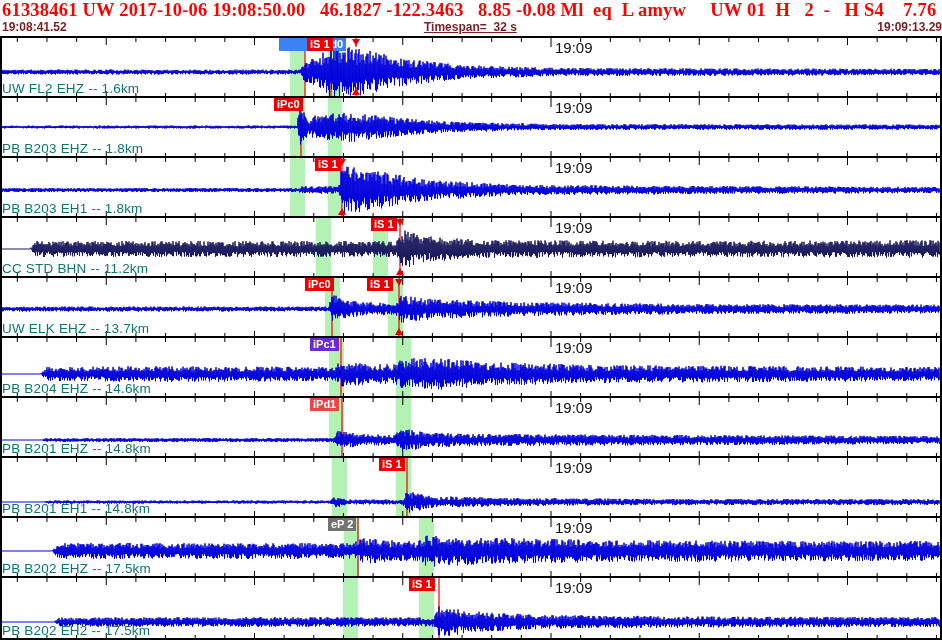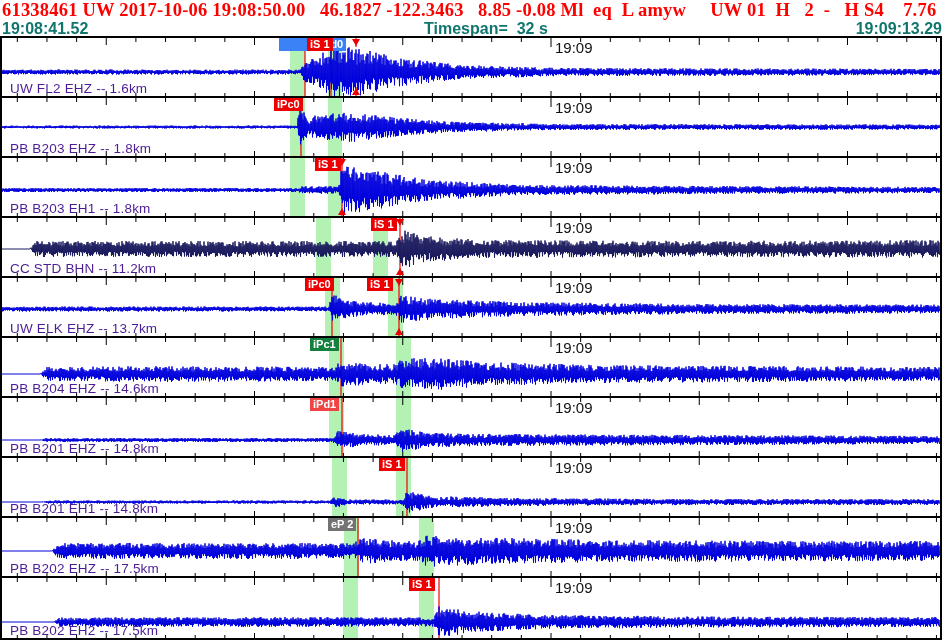--- a/index.html
+++ b/index.html
@@ -3,31 +3,31 @@
 <meta charset="utf-8">
 <style>
   html,body{margin:0;padding:0;background:#fff;}
   #screen{position:relative;width:942px;height:640px;background:#fff;overflow:hidden;
           font-family:"Liberation Sans",sans-serif;}
   #hdr{position:absolute;left:0;top:0;width:942px;height:36px;background:#fff;}
   #hline1{position:absolute;left:2px;top:0px;width:940px;white-space:pre;
           font-family:"Liberation Serif",serif;font-weight:bold;font-size:18.5px;
           color:#f00;letter-spacing:0.2px;}
   .h2txt{position:absolute;top:20px;font-family:"Liberation Sans",sans-serif;
-         font-weight:bold;font-size:16px;color:#0f766e;white-space:pre;}
+         font-weight:bold;font-size:12px;color:#7f1d1d;white-space:pre;}
   #hstart{left:2px;}
-  #hspan{left:424px;}
+  #hspan{left:424px;text-decoration:underline;}
   #hend{right:0;}
   #traces{position:absolute;left:0;top:36px;width:942px;height:604px;
           border:2px solid #000;box-sizing:border-box;background:#fff;}
   .trow{position:relative;width:938px;height:60px;box-sizing:border-box;
         border-bottom:2px solid #000;background:#fff;}
   .trow:last-child{border-bottom:none;}
   .trow svg{position:absolute;left:0;top:0;display:block;}
-  .stlabel{position:absolute;left:8px;bottom:0px;font-size:13.5px;color:#4c1d95;
+  .stlabel{position:absolute;left:0;bottom:0px;font-size:13.5px;color:#0f766e;
            letter-spacing:0.2px;white-space:pre;z-index:5;}
   .minlabel{position:absolute;top:1px;font-size:15px;color:#101010;z-index:4;}
   .pick{position:absolute;top:0px;height:13px;line-height:13px;padding:0 3px;
         font-size:11px;font-weight:bold;color:#fff;z-index:6;white-space:pre;}
 </style>
 </head>
 <body>
 
 <div id="screen">
   <div id="hdr">
@@ -491,21 +491,21 @@
           <line x1="875.15" y1="0" x2="875.15" y2="4" stroke="#000000" stroke-width="1"></line>
           <line x1="875.15" y1="58" x2="875.15" y2="55" stroke="#000000" stroke-width="1"></line>
           <line x1="904.8" y1="0" x2="904.8" y2="4" stroke="#000000" stroke-width="1"></line>
           <line x1="904.8" y1="58" x2="904.8" y2="55" stroke="#000000" stroke-width="1"></line>
           <line x1="934.45" y1="0" x2="934.45" y2="4" stroke="#000000" stroke-width="1"></line>
           <line x1="934.45" y1="58" x2="934.45" y2="55" stroke="#000000" stroke-width="1"></line>
           <line x1="339" y1="0" x2="339" y2="58" stroke="#ee0000" stroke-width="1.2"></line>
           <polyline points="0,36 1,36 2,36 3,36 4,36 5,36 6,36 7,36 8,36 9,36 10,36 11,36 12,36 13,36 14,36 15,36 16,36 17,36 18,36 19,36 20,36 21,36 22,36 23,36 24,36 25,36 26,36 27,36 28,36 29,36 30,36 31,36 32,36 33,36 34,36 35,36 36,36 37,36 38,36 39,35.5 39.5,36.4 40,34.9 40.5,37.9 41,33.5 41.5,39.2 42,34.4 42.5,37.4 43,32.0 43.5,38.8 44,33.9 44.5,38.2 45,29.2 45.5,41.0 46,32.2 46.5,42.3 47,29.1 47.5,40.0 48,30.7 48.5,42.6 49,33.0 49.5,38.9 50,30.3 50.5,42.0 51,33.0 51.5,39.0 52,33.6 52.5,40.4 53,32.5 53.5,40.3 54,30.9 54.5,39.0 55,32.6 55.5,39.2 56,33.3 56.5,39.6 57,31.0 57.5,43.1 58,30.5 58.5,43.0 59,30.0 59.5,38.9 60,31.0 60.5,41.8 61,31.0 61.5,39.8 62,31.3 62.5,42.3 63,31.5 63.5,40.1 64,32.6 64.5,39.4 65,31.9 65.5,42.5 66,33.5 66.5,40.1 67,32.8 67.5,42.4 68,29.1 68.5,42.4 69,31.8 69.5,40.1 70,29.5 70.5,41.3 71,32.0 71.5,40.4 72,31.5 72.5,42.8 73,33.0 73.5,40.6 74,32.5 74.5,39.5 75,33.6 75.5,38.3 76,30.2 76.5,38.7 77,32.6 77.5,39.4 78,33.3 78.5,40.4 79,30.2 79.5,42.7 80,29.1 80.5,41.2 81,30.8 81.5,38.5 82,31.7 82.5,42.6 83,33.7 83.5,41.1 84,32.4 84.5,38.2 85,33.1 85.5,42.9 86,33.6 86.5,40.2 87,32.7 87.5,40.0 88,31.3 88.5,38.3 89,31.4 89.5,41.0 90,32.3 90.5,38.3 91,28.7 91.5,38.5 92,32.2 92.5,40.7 93,31.7 93.5,40.4 94,31.6 94.5,40.0 95,29.5 95.5,39.3 96,32.8 96.5,41.3 97,30.0 97.5,41.3 98,31.8 98.5,41.1 99,31.1 99.5,38.3 100,31.9 100.5,38.7 101,28.5 101.5,39.2 102,31.3 102.5,39.9 103,31.6 103.5,43.3 104,30.9 104.5,41.2 105,30.6 105.5,43.1 106,29.1 106.5,39.7 107,32.2 107.5,40.2 108,33.1 108.5,42.6 109,32.5 109.5,42.5 110,33.4 110.5,42.2 111,29.1 111.5,43.3 112,32.2 112.5,42.5 113,31.3 113.5,42.4 114,33.6 114.5,42.6 115,32.5 115.5,39.5 116,33.6 116.5,42.9 117,28.6 117.5,43.7 118,33.0 118.5,40.6 119,29.8 119.5,42.1 120,29.8 120.5,38.9 121,32.9 121.5,39.5 122,33.0 122.5,41.8 123,31.6 123.5,41.4 124,31.3 124.5,39.7 125,32.2 125.5,40.0 126,28.3 126.5,42.4 127,31.6 127.5,41.9 128,29.6 128.5,42.1 129,28.5 129.5,38.5 130,31.9 130.5,40.8 131,32.3 131.5,43.3 132,32.0 132.5,38.7 133,30.4 133.5,40.8 134,29.6 134.5,42.0 135,32.8 135.5,42.0 136,31.8 136.5,38.7 137,30.0 137.5,39.7 138,33.4 138.5,41.0 139,32.8 139.5,40.1 140,31.9 140.5,42.0 141,33.1 141.5,40.7 142,30.8 142.5,43.2 143,33.2 143.5,39.6 144,29.0 144.5,41.2 145,29.5 145.5,39.0 146,31.7 146.5,42.3 147,29.6 147.5,43.1 148,33.0 148.5,39.4 149,32.2 149.5,41.9 150,31.0 150.5,41.9 151,33.0 151.5,41.1 152,33.2 152.5,39.7 153,29.8 153.5,43.3 154,28.1 154.5,39.6 155,29.4 155.5,40.2 156,30.5 156.5,38.6 157,31.0 157.5,40.9 158,29.0 158.5,43.4 159,31.9 159.5,40.5 160,32.5 160.5,39.3 161,29.9 161.5,39.4 162,30.7 162.5,42.6 163,29.5 163.5,42.7 164,29.1 164.5,40.6 165,30.3 165.5,43.8 166,33.4 166.5,39.1 167,28.5 167.5,41.7 168,31.3 168.5,42.0 169,31.3 169.5,43.9 170,28.4 170.5,42.7 171,31.5 171.5,41.9 172,32.9 172.5,40.0 173,33.4 173.5,41.0 174,32.7 174.5,41.4 175,30.3 175.5,41.6 176,33.5 176.5,42.5 177,32.0 177.5,42.6 178,33.5 178.5,38.7 179,30.5 179.5,41.5 180,33.3 180.5,38.8 181,28.7 181.5,39.8 182,31.7 182.5,41.0 183,30.2 183.5,40.6 184,31.9 184.5,41.3 185,29.7 185.5,39.7 186,32.1 186.5,43.5 187,31.6 187.5,40.9 188,29.8 188.5,40.6 189,28.9 189.5,39.2 190,33.3 190.5,43.1 191,28.4 191.5,39.5 192,33.5 192.5,43.6 193,31.4 193.5,42.4 194,29.0 194.5,41.2 195,31.2 195.5,39.9 196,28.8 196.5,43.3 197,29.8 197.5,38.7 198,32.2 198.5,39.5 199,31.0 199.5,42.2 200,32.0 200.5,38.8 201,33.4 201.5,42.5 202,32.2 202.5,39.4 203,29.1 203.5,42.3 204,32.2 204.5,39.9 205,30.2 205.5,38.9 206,33.2 206.5,40.4 207,33.1 207.5,43.4 208,31.2 208.5,39.4 209,29.9 209.5,42.1 210,32.8 210.5,40.6 211,33.4 211.5,40.9 212,31.8 212.5,40.7 213,32.4 213.5,41.7 214,29.2 214.5,39.4 215,32.7 215.5,38.9 216,31.9 216.5,43.6 217,30.1 217.5,41.1 218,32.4 218.5,41.5 219,31.1 219.5,38.7 220,31.8 220.5,42.0 221,31.9 221.5,41.2 222,32.0 222.5,43.4 223,29.5 223.5,41.2 224,29.1 224.5,39.8 225,31.5 225.5,42.9 226,30.3 226.5,39.3 227,29.7 227.5,38.4 228,33.0 228.5,42.2 229,33.6 229.5,42.2 230,29.9 230.5,38.4 231,31.2 231.5,40.5 232,31.3 232.5,42.3 233,30.3 233.5,41.2 234,29.4 234.5,41.9 235,30.1 235.5,41.4 236,33.6 236.5,41.2 237,30.8 237.5,39.5 238,33.7 238.5,39.9 239,33.7 239.5,41.5 240,33.1 240.5,39.6 241,33.4 241.5,40.4 242,33.7 242.5,38.5 243,31.5 243.5,40.5 244,28.8 244.5,43.1 245,31.0 245.5,38.4 246,33.7 246.5,39.9 247,32.0 247.5,42.2 248,31.9 248.5,41.8 249,33.3 249.5,41.8 250,32.6 250.5,40.4 251,33.0 251.5,42.2 252,31.4 252.5,41.1 253,33.0 253.5,42.3 254,31.9 254.5,41.5 255,28.7 255.5,41.8 256,29.5 256.5,43.4 257,29.4 257.5,43.1 258,32.2 258.5,42.7 259,28.9 259.5,40.4 260,31.9 260.5,39.3 261,29.4 261.5,38.5 262,33.4 262.5,43.3 263,32.4 263.5,42.6 264,30.4 264.5,40.7 265,29.6 265.5,40.6 266,30.0 266.5,40.2 267,32.2 267.5,40.5 268,32.9 268.5,43.3 269,31.6 269.5,38.7 270,28.7 270.5,39.9 271,33.7 271.5,40.9 272,30.5 272.5,41.2 273,33.4 273.5,42.1 274,28.7 274.5,38.5 275,29.7 275.5,42.2 276,29.0 276.5,41.3 277,30.3 277.5,42.7 278,29.6 278.5,39.4 279,31.7 279.5,39.0 280,30.1 280.5,40.2 281,33.1 281.5,41.8 282,33.5 282.5,42.7 283,32.7 283.5,41.6 284,33.8 284.5,43.1 285,29.1 285.5,41.0 286,28.8 286.5,42.0 287,29.0 287.5,42.3 288,29.8 288.5,38.4 289,31.0 289.5,39.8 290,31.3 290.5,41.8 291,33.6 291.5,40.4 292,32.4 292.5,42.5 293,32.0 293.5,41.2 294,29.3 294.5,42.7 295,32.0 295.5,42.5 296,31.9 296.5,38.3 297,31.0 297.5,40.6 298,30.8 298.5,39.8 299,31.9 299.5,39.7 300,29.6 300.5,42.8 301,32.7 301.5,42.8 302,31.0 302.5,39.9 303,29.7 303.5,42.5 304,31.3 304.5,43.1 305,30.6 305.5,41.7 306,29.4 306.5,42.4 307,31.5 307.5,40.8 308,32.3 308.5,38.2 309,30.4 309.5,42.5 310,33.0 310.5,42.8 311,32.9 311.5,42.2 312,30.7 312.5,39.5 313,31.3 313.5,40.5 314,30.8 314.5,40.7 315,31.0 315.5,40.6 316,33.7 316.5,38.3 317,29.1 317.5,40.1 318,31.5 318.5,40.8 319,30.3 319.5,40.1 320,29.4 320.5,38.7 321,29.4 321.5,38.9 322,31.0 322.5,41.5 323,30.7 323.5,42.5 324,29.9 324.5,39.9 325,33.6 325.5,42.7 326,32.8 326.5,38.7 327,33.7 327.5,40.1 328,31.4 328.5,38.6 329,31.1 329.5,40.7 330,29.9 330.5,42.1 331,33.2 331.5,40.2 332,32.1 332.5,40.2 333,33.4 333.5,42.4 334,29.6 334.5,39.3 335,29.8 335.5,43.6 336,25.6 336.5,43.3 337,29.1 337.5,39.5 338,31.5 338.5,40.5 339,27.7 339.5,47.7 340,28.6 340.5,48.3 341,28.2 341.5,48.1 342,27.9 342.5,44.1 343,31.2 343.5,41.7 344,31.9 344.5,46.8 345,28.3 345.5,45.0 346,31.9 346.5,42.6 347,26.3 347.5,44.4 348,28.0 348.5,46.6 349,30.6 349.5,44.3 350,27.1 350.5,43.9 351,29.9 351.5,43.5 352,28.6 352.5,45.4 353,28.0 353.5,47.3 354,25.4 354.5,39.6 355,32.5 355.5,39.6 356,28.0 356.5,47.3 357,26.7 357.5,45.5 358,25.5 358.5,44.4 359,30.6 359.5,42.8 360,26.2 360.5,46.6 361,28.5 361.5,44.2 362,28.0 362.5,40.7 363,26.3 363.5,43.1 364,27.6 364.5,42.7 365,32.8 365.5,44.5 366,28.1 366.5,44.8 367,30.7 367.5,40.3 368,28.7 368.5,41.2 369,30.2 369.5,41.7 370,31.8 370.5,40.2 371,32.6 371.5,42.9 372,30.2 372.5,42.2 373,28.4 373.5,43.1 374,31.2 374.5,44.0 375,32.3 375.5,41.6 376,32.8 376.5,43.7 377,31.1 377.5,43.4 378,26.3 378.5,45.5 379,31.4 379.5,44.1 380,32.1 380.5,39.1 381,32.9 381.5,42.9 382,29.7 382.5,41.8 383,30.0 383.5,45.9 384,29.3 384.5,43.0 385,26.3 385.5,44.1 386,28.1 386.5,39.3 387,31.8 387.5,40.5 388,30.6 388.5,39.5 389,32.7 389.5,41.4 390,32.9 390.5,41.9 391,31.5 391.5,45.2 392,26.4 392.5,39.1 393,29.8 393.5,43.6 394,27.2 394.5,46.5 395,32.0 395.5,41.3 396,27.2 396.5,40.5 397,24.5 397.5,40.5 398,22.7 398.5,48.3 399,26.0 399.5,49.8 400,23.2 400.5,49.8 401,25.2 401.5,47.8 402,29.2 402.5,46.5 403,30.7 403.5,48.9 404,23.2 404.5,44.0 405,29.2 405.5,46.8 406,27.7 406.5,42.0 407,24.8 407.5,47.5 408,29.4 408.5,40.8 409,25.9 409.5,41.4 410,20.7 410.5,48.9 411,27.7 411.5,41.3 412,20.3 412.5,44.8 413,28.9 413.5,48.2 414,24.1 414.5,45.5 415,22.7 415.5,45.4 416,28.9 416.5,48.4 417,29.6 417.5,44.0 418,21.3 418.5,44.2 419,30.6 419.5,43.3 420,21.2 420.5,49.0 421,27.8 421.5,41.6 422,23.8 422.5,50.4 423,20.2 423.5,50.2 424,24.0 424.5,43.6 425,26.3 425.5,50.1 426,27.4 426.5,44.6 427,29.9 427.5,48.2 428,29.4 428.5,46.1 429,24.9 429.5,50.8 430,28.5 430.5,44.1 431,22.6 431.5,48.2 432,21.1 432.5,47.2 433,30.6 433.5,41.4 434,24.8 434.5,47.9 435,24.5 435.5,43.9 436,26.3 436.5,51.2 437,26.3 437.5,44.7 438,25.3 438.5,48.8 439,20.7 439.5,51.5 440,24.3 440.5,48.6 441,27.6 441.5,48.4 442,29.2 442.5,41.5 443,22.4 443.5,45.7 444,29.6 444.5,48.5 445,28.5 445.5,45.0 446,21.4 446.5,45.3 447,21.2 447.5,45.2 448,30.6 448.5,48.9 449,29.6 449.5,43.8 450,24.6 450.5,45.2 451,24.1 451.5,46.5 452,24.6 452.5,45.3 453,28.9 453.5,41.7 454,27.1 454.5,47.9 455,22.4 455.5,43.4 456,28.0 456.5,41.8 457,31.4 457.5,47.4 458,28.8 458.5,43.5 459,22.3 459.5,41.2 460,28.5 460.5,49.0 461,22.7 461.5,40.3 462,27.3 462.5,45.8 463,28.5 463.5,44.4 464,22.8 464.5,49.6 465,22.6 465.5,44.6 466,23.2 466.5,44.1 467,27.4 467.5,42.5 468,27.1 468.5,44.2 469,23.0 469.5,47.0 470,26.3 470.5,40.3 471,30.2 471.5,45.8 472,29.5 472.5,45.3 473,25.2 473.5,45.4 474,24.5 474.5,42.8 475,26.1 475.5,46.2 476,24.8 476.5,45.3 477,25.7 477.5,46.3 478,30.1 478.5,43.6 479,27.3 479.5,47.0 480,27.4 480.5,45.4 481,28.5 481.5,46.3 482,26.7 482.5,40.7 483,27.1 483.5,45.0 484,25.1 484.5,44.6 485,31.7 485.5,42.8 486,32.2 486.5,41.0 487,32.2 487.5,42.9 488,28.1 488.5,39.6 489,29.7 489.5,45.1 490,27.7 490.5,43.7 491,27.0 491.5,40.0 492,25.6 492.5,42.0 493,30.7 493.5,46.8 494,29.7 494.5,40.9 495,30.0 495.5,46.8 496,29.6 496.5,41.7 497,29.5 497.5,45.1 498,32.3 498.5,40.7 499,24.6 499.5,45.9 500,29.6 500.5,43.3 501,28.8 501.5,44.4 502,29.7 502.5,40.0 503,30.0 503.5,41.0 504,30.3 504.5,41.8 505,32.1 505.5,46.1 506,26.9 506.5,41.6 507,30.0 507.5,46.5 508,32.3 508.5,40.1 509,31.4 509.5,45.0 510,24.8 510.5,43.1 511,26.3 511.5,43.3 512,25.1 512.5,46.1 513,30.3 513.5,41.0 514,25.3 514.5,45.9 515,32.5 515.5,42.5 516,26.5 516.5,43.3 517,32.4 517.5,46.2 518,27.1 518.5,39.5 519,26.3 519.5,46.7 520,29.0 520.5,40.8 521,27.0 521.5,42.3 522,27.9 522.5,46.8 523,25.4 523.5,44.1 524,29.2 524.5,45.8 525,30.3 525.5,42.1 526,30.9 526.5,41.2 527,26.4 527.5,41.9 528,30.2 528.5,44.5 529,29.7 529.5,40.6 530,26.6 530.5,45.5 531,31.4 531.5,39.2 532,30.9 532.5,43.5 533,28.9 533.5,46.5 534,27.7 534.5,42.5 535,31.7 535.5,42.4 536,28.0 536.5,40.7 537,30.4 537.5,43.5 538,29.6 538.5,40.7 539,28.5 539.5,40.9 540,30.4 540.5,43.6 541,28.8 541.5,45.5 542,26.3 542.5,41.9 543,32.0 543.5,42.8 544,30.4 544.5,41.2 545,31.8 545.5,46.0 546,27.4 546.5,43.4 547,27.5 547.5,40.3 548,25.7 548.5,45.1 549,31.2 549.5,43.6 550,32.6 550.5,44.3 551,28.8 551.5,39.1 552,26.0 552.5,42.0 553,29.3 553.5,44.0 554,27.0 554.5,40.9 555,31.7 555.5,43.9 556,32.8 556.5,43.3 557,26.1 557.5,42.8 558,29.7 558.5,41.5 559,26.2 559.5,44.4 560,26.3 560.5,40.2 561,26.9 561.5,43.1 562,26.9 562.5,39.3 563,29.8 563.5,45.2 564,31.0 564.5,42.0 565,28.6 565.5,41.3 566,32.4 566.5,43.8 567,32.9 567.5,42.3 568,27.5 568.5,39.5 569,29.1 569.5,44.5 570,30.6 570.5,44.3 571,26.6 571.5,43.1 572,28.1 572.5,40.8 573,29.5 573.5,44.1 574,27.4 574.5,44.4 575,28.2 575.5,41.1 576,27.1 576.5,41.3 577,32.5 577.5,39.9 578,28.7 578.5,44.0 579,27.3 579.5,39.4 580,30.8 580.5,41.6 581,28.4 581.5,43.8 582,30.4 582.5,39.9 583,31.8 583.5,42.8 584,33.1 584.5,45.0 585,30.0 585.5,42.9 586,33.0 586.5,41.8 587,26.8 587.5,42.0 588,28.8 588.5,44.0 589,27.4 589.5,43.4 590,30.3 590.5,41.5 591,33.1 591.5,42.9 592,32.5 592.5,43.4 593,32.6 593.5,39.2 594,31.0 594.5,41.7 595,32.2 595.5,38.8 596,28.1 596.5,40.8 597,28.9 597.5,42.6 598,28.4 598.5,40.4 599,28.8 599.5,40.8 600,29.0 600.5,41.7 601,30.6 601.5,40.0 602,31.3 602.5,44.8 603,29.2 603.5,44.9 604,33.0 604.5,42.3 605,28.9 605.5,40.0 606,33.0 606.5,40.5 607,32.8 607.5,44.7 608,32.7 608.5,43.7 609,28.7 609.5,40.4 610,31.2 610.5,39.6 611,32.3 611.5,41.7 612,27.6 612.5,42.0 613,29.1 613.5,38.7 614,31.1 614.5,44.0 615,27.4 615.5,41.2 616,30.8 616.5,44.3 617,28.2 617.5,41.2 618,27.8 618.5,41.0 619,27.8 619.5,39.5 620,31.5 620.5,41.8 621,27.4 621.5,38.8 622,32.0 622.5,39.8 623,31.5 623.5,41.5 624,27.4 624.5,40.4 625,28.7 625.5,43.8 626,31.5 626.5,43.7 627,33.3 627.5,44.0 628,32.3 628.5,42.5 629,28.5 629.5,43.6 630,32.3 630.5,42.2 631,30.9 631.5,41.8 632,27.4 632.5,43.2 633,28.8 633.5,42.6 634,33.0 634.5,44.2 635,30.3 635.5,43.6 636,32.9 636.5,42.0 637,29.8 637.5,44.7 638,27.9 638.5,41.7 639,30.4 639.5,41.7 640,28.5 640.5,39.9 641,31.2 641.5,39.5 642,30.4 642.5,41.5 643,32.3 643.5,41.5 644,31.7 644.5,39.2 645,32.1 645.5,43.3 646,27.4 646.5,42.8 647,31.2 647.5,44.0 648,27.5 648.5,42.8 649,33.1 649.5,42.0 650,33.2 650.5,44.4 651,29.9 651.5,40.8 652,30.0 652.5,42.9 653,28.5 653.5,40.4 654,27.5 654.5,38.7 655,31.0 655.5,42.9 656,31.2 656.5,42.7 657,28.2 657.5,41.9 658,31.9 658.5,42.6 659,28.6 659.5,43.8 660,28.8 660.5,42.4 661,31.9 661.5,40.7 662,30.7 662.5,40.2 663,31.6 663.5,39.7 664,29.6 664.5,38.7 665,29.2 665.5,40.3 666,28.9 666.5,40.0 667,32.5 667.5,44.0 668,29.1 668.5,42.9 669,31.8 669.5,41.6 670,32.0 670.5,39.6 671,30.7 671.5,41.1 672,31.7 672.5,39.4 673,29.7 673.5,39.6 674,29.0 674.5,38.9 675,29.5 675.5,39.7 676,30.7 676.5,41.8 677,28.4 677.5,42.1 678,31.5 678.5,42.0 679,31.5 679.5,38.6 680,29.8 680.5,44.4 681,31.3 681.5,43.5 682,30.2 682.5,43.1 683,31.7 683.5,42.7 684,28.7 684.5,39.9 685,31.6 685.5,40.7 686,31.7 686.5,39.4 687,28.0 687.5,41.0 688,31.1 688.5,42.0 689,29.3 689.5,39.9 690,28.8 690.5,41.7 691,28.3 691.5,44.2 692,30.8 692.5,39.7 693,30.3 693.5,40.4 694,32.7 694.5,42.9 695,32.6 695.5,43.4 696,28.2 696.5,39.4 697,28.8 697.5,41.0 698,32.2 698.5,40.8 699,28.1 699.5,44.0 700,32.3 700.5,44.4 701,27.9 701.5,41.2 702,29.1 702.5,42.5 703,31.0 703.5,39.7 704,29.5 704.5,39.7 705,30.6 705.5,43.7 706,33.1 706.5,40.9 707,30.9 707.5,44.2 708,31.4 708.5,40.4 709,31.3 709.5,39.7 710,29.1 710.5,43.3 711,28.1 711.5,41.5 712,32.2 712.5,41.0 713,30.8 713.5,43.0 714,28.6 714.5,40.4 715,28.7 715.5,41.1 716,29.3 716.5,43.4 717,31.5 717.5,43.2 718,32.1 718.5,38.9 719,27.8 719.5,41.0 720,30.5 720.5,41.6 721,30.2 721.5,39.1 722,28.2 722.5,44.0 723,27.8 723.5,39.5 724,32.9 724.5,39.7 725,32.9 725.5,43.5 726,32.7 726.5,39.2 727,28.2 727.5,39.8 728,33.3 728.5,40.4 729,29.0 729.5,40.1 730,31.9 730.5,39.5 731,31.1 731.5,39.1 732,29.3 732.5,41.8 733,30.0 733.5,40.2 734,31.8 734.5,42.0 735,28.6 735.5,43.7 736,32.7 736.5,39.1 737,33.0 737.5,43.7 738,33.3 738.5,39.3 739,32.6 739.5,40.6 740,32.9 740.5,39.3 741,29.1 741.5,40.2 742,31.5 742.5,39.2 743,32.4 743.5,42.7 744,33.4 744.5,41.1 745,32.6 745.5,43.9 746,32.9 746.5,42.2 747,28.7 747.5,40.5 748,28.0 748.5,39.5 749,28.1 749.5,38.6 750,29.1 750.5,43.7 751,28.8 751.5,44.0 752,28.9 752.5,39.6 753,28.8 753.5,42.7 754,31.0 754.5,42.9 755,32.7 755.5,39.6 756,31.9 756.5,41.6 757,29.8 757.5,43.7 758,30.4 758.5,41.2 759,30.0 759.5,40.0 760,29.9 760.5,43.7 761,31.4 761.5,44.0 762,28.4 762.5,40.8 763,32.0 763.5,39.1 764,29.7 764.5,43.0 765,32.4 765.5,44.0 766,32.6 766.5,40.7 767,29.0 767.5,43.8 768,28.4 768.5,42.8 769,30.1 769.5,40.9 770,31.0 770.5,38.5 771,28.3 771.5,41.4 772,31.6 772.5,38.6 773,29.7 773.5,40.2 774,29.3 774.5,39.3 775,31.9 775.5,41.8 776,32.1 776.5,42.5 777,28.4 777.5,39.2 778,29.1 778.5,42.1 779,30.3 779.5,42.7 780,32.5 780.5,41.5 781,28.8 781.5,42.8 782,28.1 782.5,40.4 783,32.5 783.5,43.8 784,29.5 784.5,40.1 785,32.4 785.5,39.0 786,31.8 786.5,40.7 787,33.6 787.5,43.3 788,33.6 788.5,43.0 789,33.3 789.5,38.6 790,32.7 790.5,42.6 791,33.0 791.5,39.4 792,32.3 792.5,42.6 793,32.7 793.5,38.4 794,32.3 794.5,42.6 795,29.4 795.5,41.8 796,28.2 796.5,42.0 797,33.1 797.5,42.9 798,29.6 798.5,40.6 799,32.8 799.5,43.0 800,30.2 800.5,43.1 801,29.2 801.5,42.6 802,32.8 802.5,42.2 803,32.8 803.5,41.6 804,31.4 804.5,43.6 805,30.1 805.5,43.5 806,33.3 806.5,40.3 807,30.4 807.5,39.2 808,31.8 808.5,42.3 809,33.2 809.5,42.3 810,29.8 810.5,38.7 811,29.6 811.5,42.3 812,32.0 812.5,40.8 813,29.6 813.5,42.9 814,31.3 814.5,42.2 815,32.6 815.5,39.4 816,33.3 816.5,39.6 817,33.0 817.5,41.6 818,31.5 818.5,39.8 819,28.8 819.5,42.5 820,33.2 820.5,39.0 821,31.8 821.5,40.2 822,33.6 822.5,38.8 823,32.3 823.5,40.9 824,29.3 824.5,42.5 825,28.5 825.5,38.8 826,30.7 826.5,42.0 827,32.9 827.5,43.2 828,31.4 828.5,42.2 829,32.5 829.5,38.7 830,32.4 830.5,40.3 831,32.5 831.5,39.3 832,33.6 832.5,42.3 833,32.8 833.5,43.0 834,29.1 834.5,39.5 835,29.9 835.5,39.4 836,28.6 836.5,41.9 837,30.3 837.5,42.4 838,33.5 838.5,39.6 839,28.6 839.5,40.2 840,32.0 840.5,41.3 841,31.9 841.5,41.1 842,32.1 842.5,42.9 843,29.6 843.5,43.5 844,29.0 844.5,42.0 845,29.8 845.5,41.4 846,32.3 846.5,40.5 847,29.4 847.5,40.0 848,29.7 848.5,42.9 849,32.1 849.5,38.5 850,29.0 850.5,39.3 851,29.8 851.5,43.1 852,32.4 852.5,42.8 853,32.9 853.5,40.4 854,33.6 854.5,41.8 855,33.0 855.5,42.3 856,31.7 856.5,38.9 857,30.8 857.5,41.3 858,31.6 858.5,38.4 859,28.6 859.5,43.2 860,32.5 860.5,40.1 861,28.8 861.5,39.0 862,31.6 862.5,41.4 863,32.3 863.5,43.4 864,32.4 864.5,41.7 865,30.5 865.5,39.5 866,32.9 866.5,38.8 867,31.7 867.5,41.8 868,31.3 868.5,40.6 869,29.6 869.5,38.9 870,29.8 870.5,41.7 871,32.3 871.5,39.2 872,31.8 872.5,42.5 873,31.7 873.5,41.0 874,30.6 874.5,42.2 875,30.2 875.5,42.2 876,31.4 876.5,38.6 877,30.2 877.5,40.8 878,30.1 878.5,41.9 879,29.7 879.5,38.2 880,32.2 880.5,41.8 881,33.5 881.5,39.3 882,29.8 882.5,40.9 883,30.6 883.5,42.2 884,33.0 884.5,39.4 885,33.8 885.5,40.9 886,33.4 886.5,38.5 887,33.5 887.5,40.6 888,32.8 888.5,39.8 889,29.5 889.5,40.2 890,33.4 890.5,42.3 891,32.1 891.5,41.7 892,31.2 892.5,43.0 893,33.5 893.5,41.3 894,33.6 894.5,40.8 895,32.9 895.5,40.4 896,32.5 896.5,42.6 897,33.6 897.5,40.7 898,30.1 898.5,41.6 899,33.8 899.5,40.9 900,30.3 900.5,39.1 901,30.5 901.5,42.8 902,31.4 902.5,42.7 903,32.3 903.5,42.7 904,29.1 904.5,41.9 905,29.2 905.5,41.0 906,33.4 906.5,42.3 907,32.1 907.5,38.7 908,30.6 908.5,42.1 909,30.0 909.5,42.5 910,33.5 910.5,41.0 911,33.8 911.5,43.1 912,30.3 912.5,40.3 913,29.8 913.5,40.0 914,33.0 914.5,41.4 915,31.5 915.5,42.2 916,30.9 916.5,40.9 917,33.6 917.5,39.2 918,29.3 918.5,42.5 919,33.5 919.5,38.6 920,30.6 920.5,39.9 921,30.8 921.5,38.3 922,29.1 922.5,38.2 923,33.6 923.5,40.7 924,30.4 924.5,41.9 925,31.9 925.5,40.2 926,29.0 926.5,41.7 927,29.1 927.5,41.0 928,30.9 928.5,41.2 929,32.4 929.5,42.9 930,31.1 930.5,40.8 931,33.5 931.5,38.3 932,31.5 932.5,42.2 933,29.0 933.5,38.9 934,30.1 934.5,39.9 935,31.0 935.5,39.5 936,32.2 936.5,42.3 937,29.5 937.5,41.7" fill="none" stroke="#0000dd" stroke-width="1"></polyline>
         </svg>
         <div class="minlabel" style="left: 553px;">19:09</div>
-        <div class="pick" style="left: 308px; background: #15803d;">iPc1</div>
+        <div class="pick" style="left: 308px; background: #6d28d9;">iPc1</div>
         <div class="stlabel">PB B204 EHZ -- 14.6km</div>
       </div>
       <div class="trow">
         <svg width="938" height="58">
           <rect x="327" y="0" width="15" height="58" fill="#b4f2b4"></rect>
           <rect x="394" y="0" width="15" height="58" fill="#b4f2b4"></rect>
           <line x1="15.300000000000068" y1="0" x2="15.300000000000068" y2="4" stroke="#000000" stroke-width="1"></line>
           <line x1="15.300000000000068" y1="58" x2="15.300000000000068" y2="55" stroke="#000000" stroke-width="1"></line>
           <line x1="44.950000000000045" y1="0" x2="44.950000000000045" y2="4" stroke="#000000" stroke-width="1"></line>
           <line x1="44.950000000000045" y1="58" x2="44.950000000000045" y2="55" stroke="#000000" stroke-width="1"></line>

